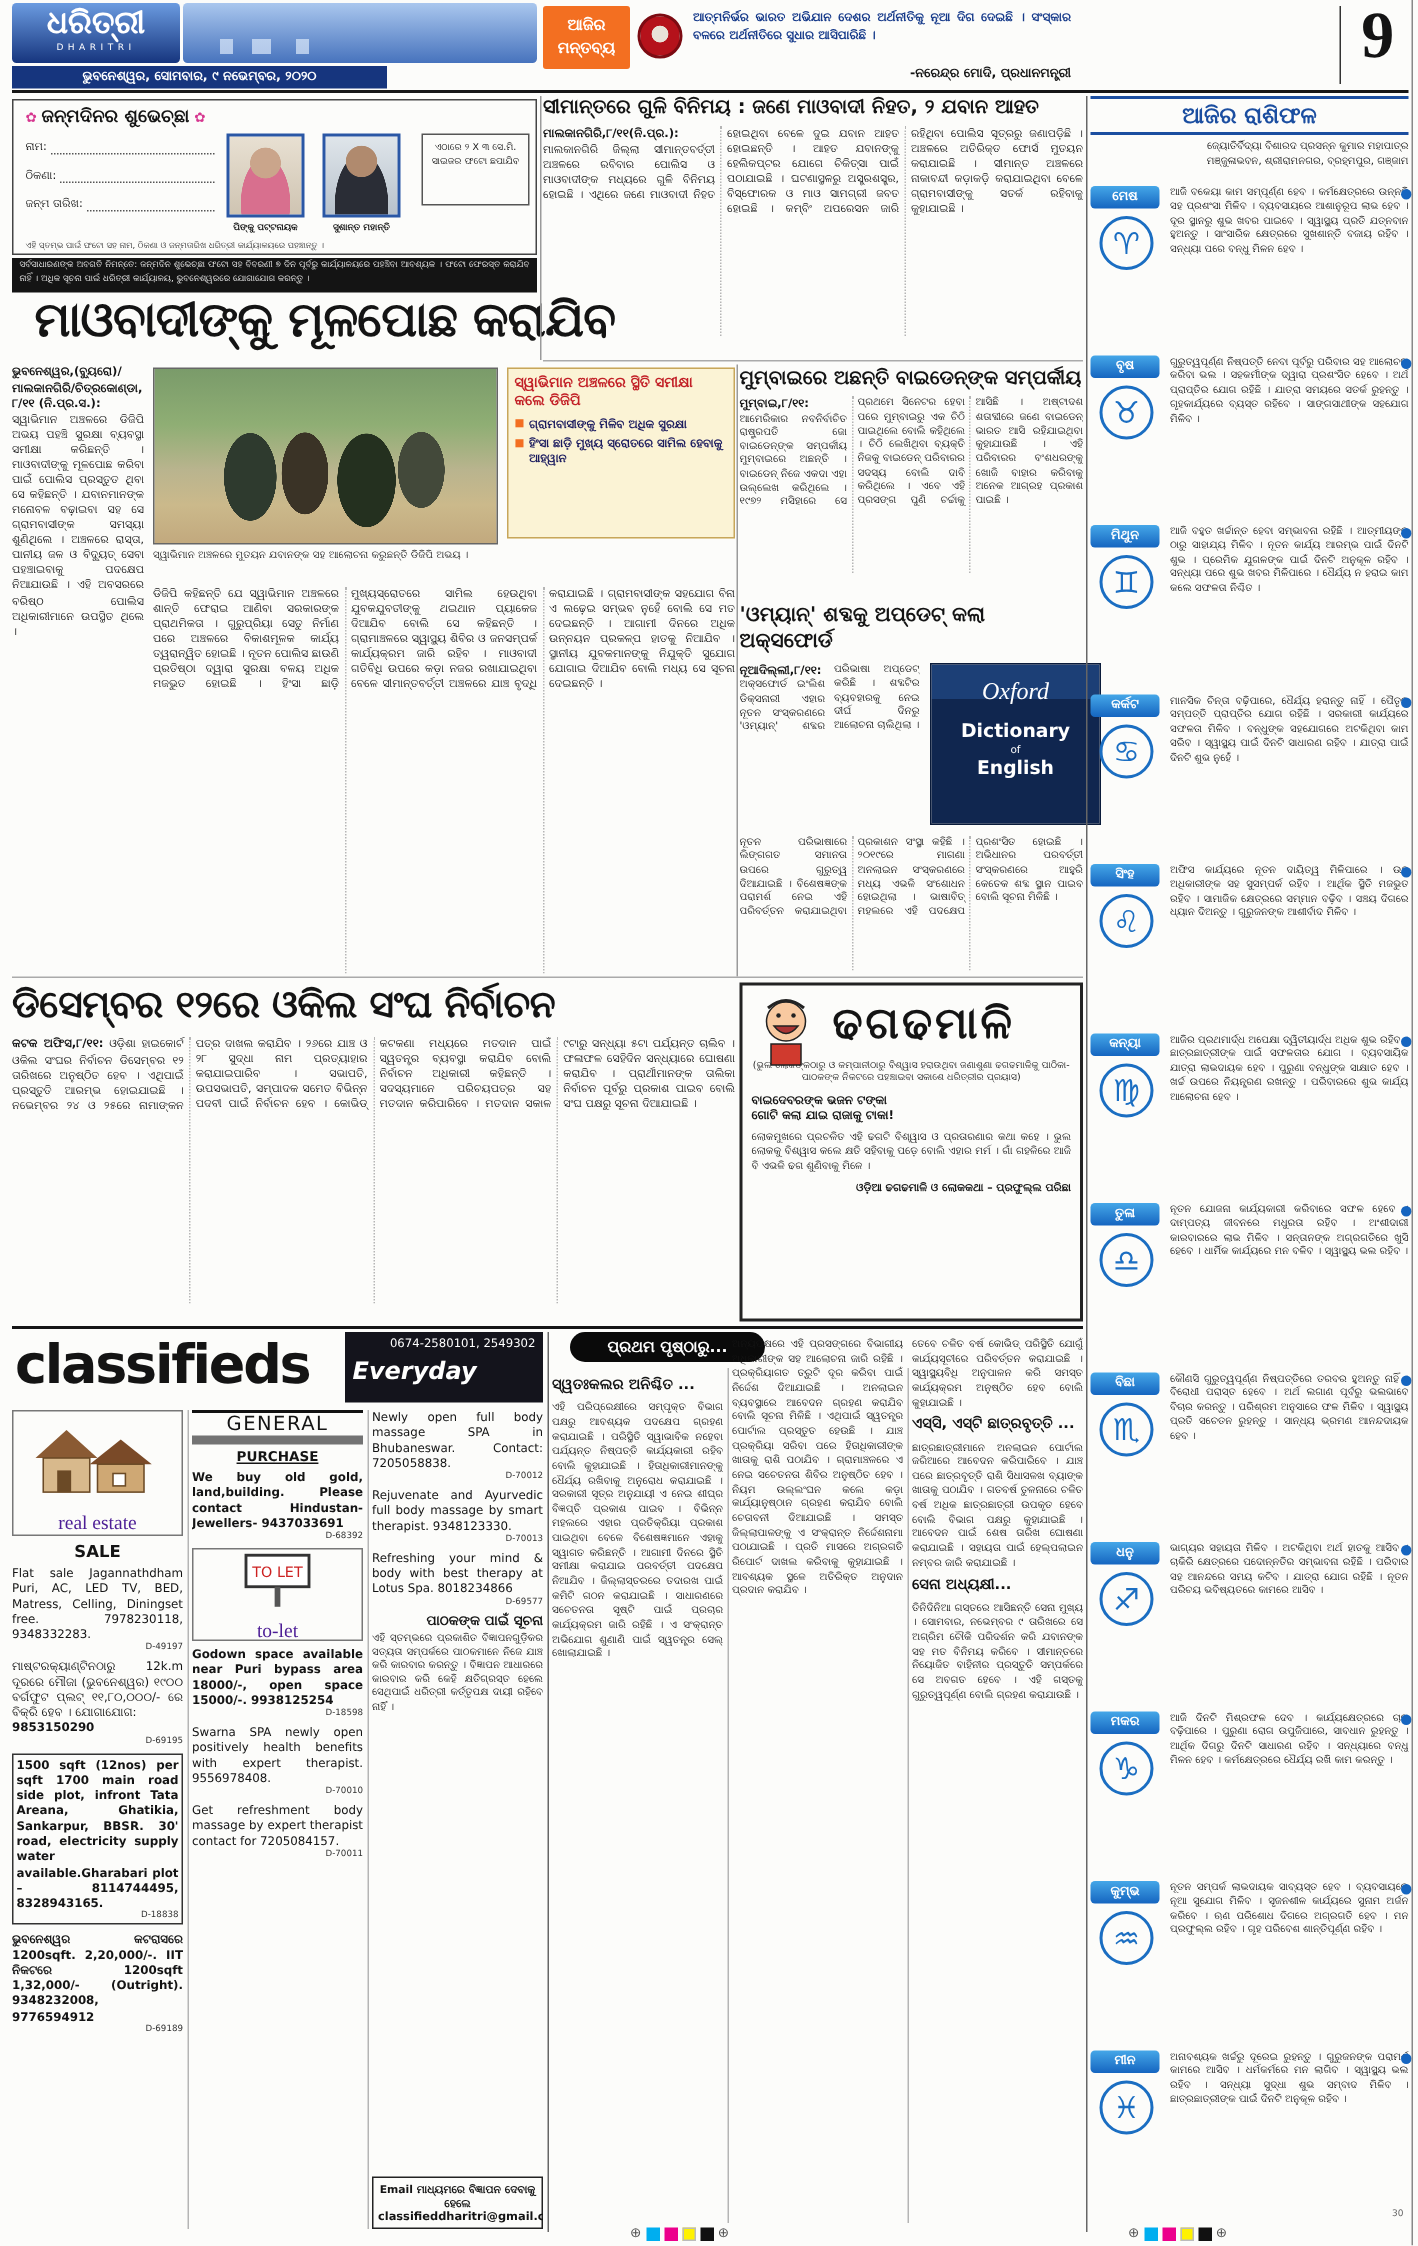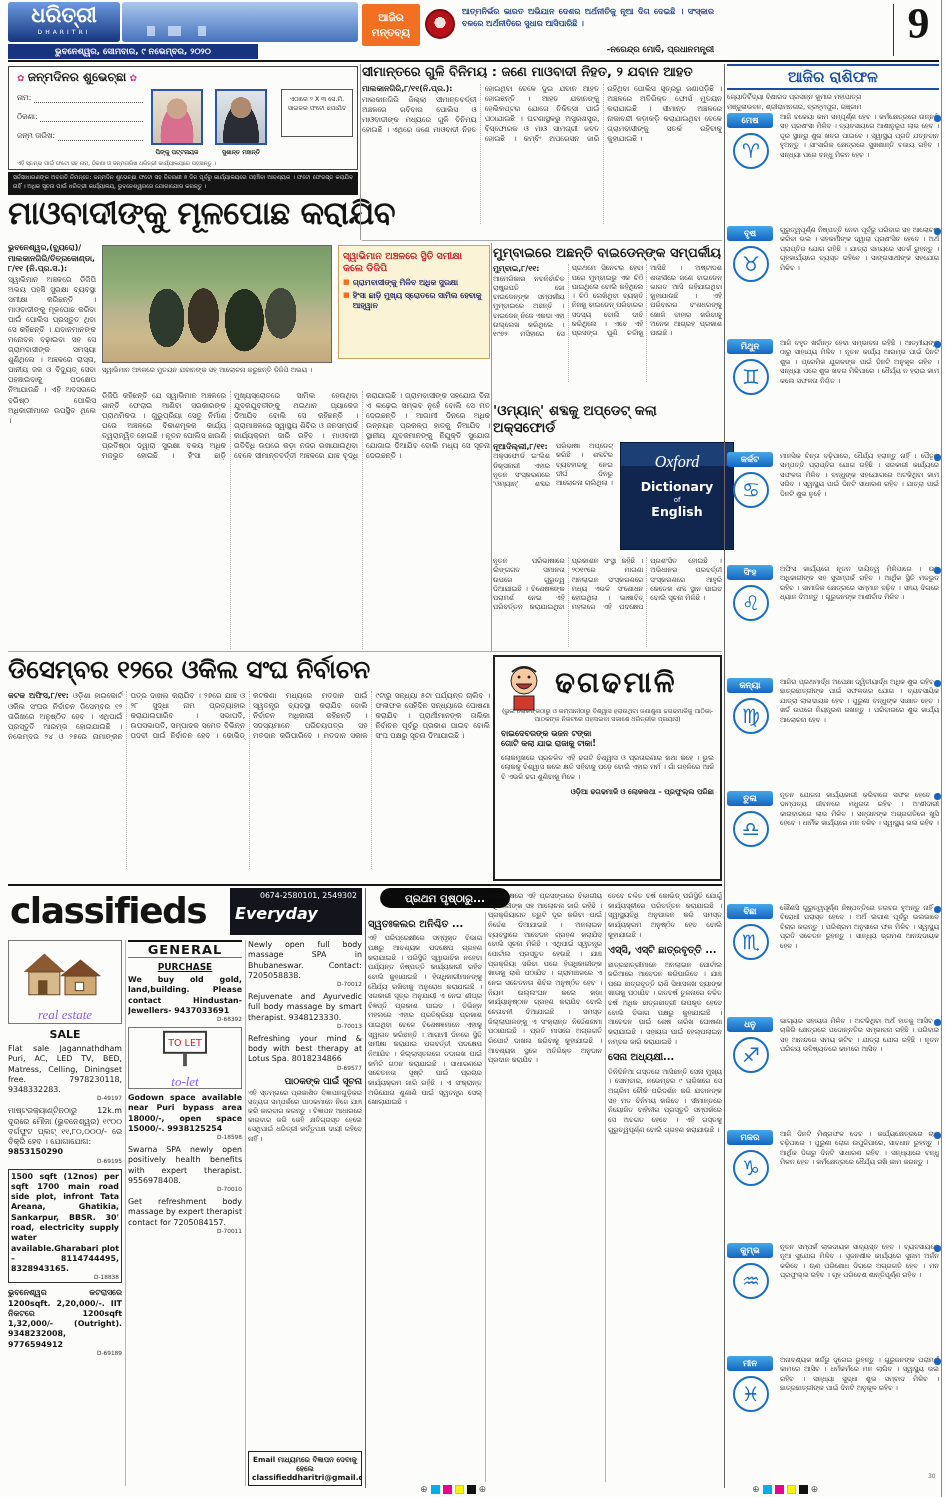--- a/index.html
+++ b/index.html
@@ -33,21 +33,21 @@
   .bd-line{flex:1;border-bottom:1px dotted #555;margin-left:3px;}
   .bd-photo{position:absolute;top:22px;width:52px;height:56px;border:2px solid #2a57a5;}
   .ph1{left:142px;background:radial-gradient(circle at 50% 34%,#caa58b 0 24%,transparent 25%),radial-gradient(ellipse at 50% 86%,#d86f8e 0 48%,transparent 49%),linear-gradient(#e8e0d2,#cfc4b2);}
   .ph2{left:206px;background:radial-gradient(circle at 50% 32%,#b08a6e 0 24%,transparent 25%),radial-gradient(ellipse at 50% 88%,#2a2d36 0 52%,transparent 53%),linear-gradient(#dfe5ea,#b8c2cc);}
   .bd-name{position:absolute;top:81px;width:56px;text-align:center;font-size:6px;font-weight:bold;}
   .bd-note{position:absolute;left:272px;top:22px;width:72px;height:48px;border:1px solid #555;font-size:6.3px;text-align:center;padding:4px 2px;line-height:1.45;}
   .bd-fine{position:absolute;left:8px;right:6px;bottom:2px;font-size:5.6px;color:#333;}
   .bday-notice{left:8px;top:172px;width:350px;height:23px;background:#141414;color:#eee;font-size:5.8px;line-height:1.6;padding:1px 5px;}
 
   
-  .lead-hl{left:8px;top:196px;width:482px;font-size:32px;font-weight:800;line-height:1.1;letter-spacing:-.5px;}
+  .lead-hl{left:23px;top:196px;width:482px;font-size:32px;font-weight:800;line-height:1.1;letter-spacing:-.5px;}
   .lead{left:8px;top:243px;width:482px;height:408px;}
   .byline{font-weight:bold;font-size:7.8px;}
   .colA{position:absolute;left:0;top:0;width:88px;height:408px;font-size:7.4px;line-height:1.36;overflow:hidden;}
   .lead-photo{position:absolute;left:94px;top:2px;width:230px;height:118px;border:1px solid #666;
     background:radial-gradient(ellipse 18px 30px at 28% 62%,#2e3a2e 0 97%,transparent 98%),
     radial-gradient(ellipse 16px 28px at 44% 60%,#3a3326 0 97%,transparent 98%),
     radial-gradient(ellipse 20px 32px at 62% 64%,#24301f 0 97%,transparent 98%),
     radial-gradient(ellipse 16px 26px at 78% 58%,#43493a 0 97%,transparent 98%),
     linear-gradient(180deg,#7a9b6a 0%,#8fae74 32%,#b9b48e 58%,#cbb98b 78%,#c2a97e 100%);}
   .lead-cap{position:absolute;left:94px;top:123px;width:230px;font-size:6.8px;line-height:1.3;color:#222;}
@@ -83,21 +83,21 @@
   .dh-title{font-size:29px;font-weight:800;letter-spacing:2px;margin-left:54px;line-height:1.5;}
   .dh-sub{font-size:6.3px;text-align:center;line-height:1.35;margin-top:2px;color:#222;}
   .dh-verse{display:flex;justify-content:space-around;font-weight:bold;font-size:8px;margin:5px 0;flex-direction:column;}
   .dh-body{font-size:6.9px;line-height:1.4;}
   .dh-attr{text-align:right;font-weight:bold;font-size:7.2px;margin-top:5px;}
   .cartoon{position:absolute;left:6px;top:6px;width:46px;height:50px;}
 
   
   .horo{left:727px;top:64px;width:212px;height:1424px;}
   .horo-title{border-top:2px solid #1b4ea0;border-bottom:2px solid #1b4ea0;color:#1b4ea0;font-weight:800;font-size:15px;text-align:center;padding:2px 0;}
-  .horo-intro{font-size:6.8px;text-align:left;line-height:1.4;margin:3px 0 1px;}
+  .horo-intro{font-size:6.8px;text-align:right;line-height:1.4;margin:3px 0 12px;}
   .sign{position:relative;height:113px;display:flex;gap:5px;}
   .sign-left{width:48px;flex:none;text-align:center;}
   .sign-chip{width:46px;height:15px;background:linear-gradient(180deg,#45a7e8,#1565c0);color:#fff;font-size:8.5px;font-weight:bold;line-height:15px;border-radius:3px;}
   .sign-icon{width:36px;height:36px;margin:5px auto 0;border:2px solid #1b6ec2;border-radius:50%;color:#1b6ec2;font-size:20px;line-height:33px;}
   .sign-text{flex:1;font-size:6.8px;line-height:1.38;overflow:hidden;}
   .blue-dot{position:absolute;right:-2px;top:2px;width:7px;height:7px;border-radius:50%;background:#1565c0;}
 
   
   .cls{left:8px;top:888px;width:354px;height:600px;}
   .cls-title{position:absolute;left:2px;top:2px;font-size:36px;font-weight:800;letter-spacing:-1.5px;}
@@ -106,23 +106,23 @@
   .cls-ev .ev{font-size:16px;font-weight:bold;font-style:italic;margin-top:4px;}
   .cls-col{position:absolute;top:52px;height:546px;overflow:hidden;}
   .c1{left:0;width:114px;}
   .c2{left:120px;width:114px;}
   .c3{left:240px;width:114px;display:flex;flex-direction:column;}
   .ad{margin-bottom:5px;}
   .ad-t{font-size:7.9px;line-height:1.3;}
   .ad-b{font-weight:bold;}
   .ad-c{text-align:right;font-size:5.8px;color:#333;}
   .artbox{border:1px solid #777;position:relative;text-align:center;margin-bottom:4px;}
-  .artlabel{font-family:"Liberation Serif",serif;font-style:italic;font-size:13px;color:#8b5cf6;}
+  .artlabel{font-family:"Liberation Serif",serif;font-size:13px;color:#4c1d95;}
   .salehead{text-align:center;font-weight:800;font-size:11px;margin-bottom:3px;}
-  .genhead{text-align:center;font-weight:700;font-size:13px;letter-spacing:1px;border-top:2px solid #111;border-bottom:1px solid #737373;margin-bottom:4px;}
+  .genhead{text-align:center;font-weight:400;font-size:13px;letter-spacing:1px;border-top:2px solid #111;border-bottom:6px solid #737373;margin-bottom:4px;}
   .purhead{text-align:center;font-weight:bold;font-size:9px;text-decoration:underline;margin-bottom:3px;}
   .adbox{border:1px solid #333;padding:2px;}
   .notice-t{text-align:right;font-weight:800;font-size:9px;margin-bottom:2px;}
   .notice-x{font-size:6.8px;line-height:1.35;}
   .emailbox{border:1.5px solid #222;padding:3px;margin-top:auto;}
   .em-l{font-size:7.2px;font-weight:bold;text-align:center;}
   .em-a{font-size:7.6px;font-weight:800;text-align:center;}
 
   
   .cont{left:368px;top:888px;width:354px;height:600px;}

